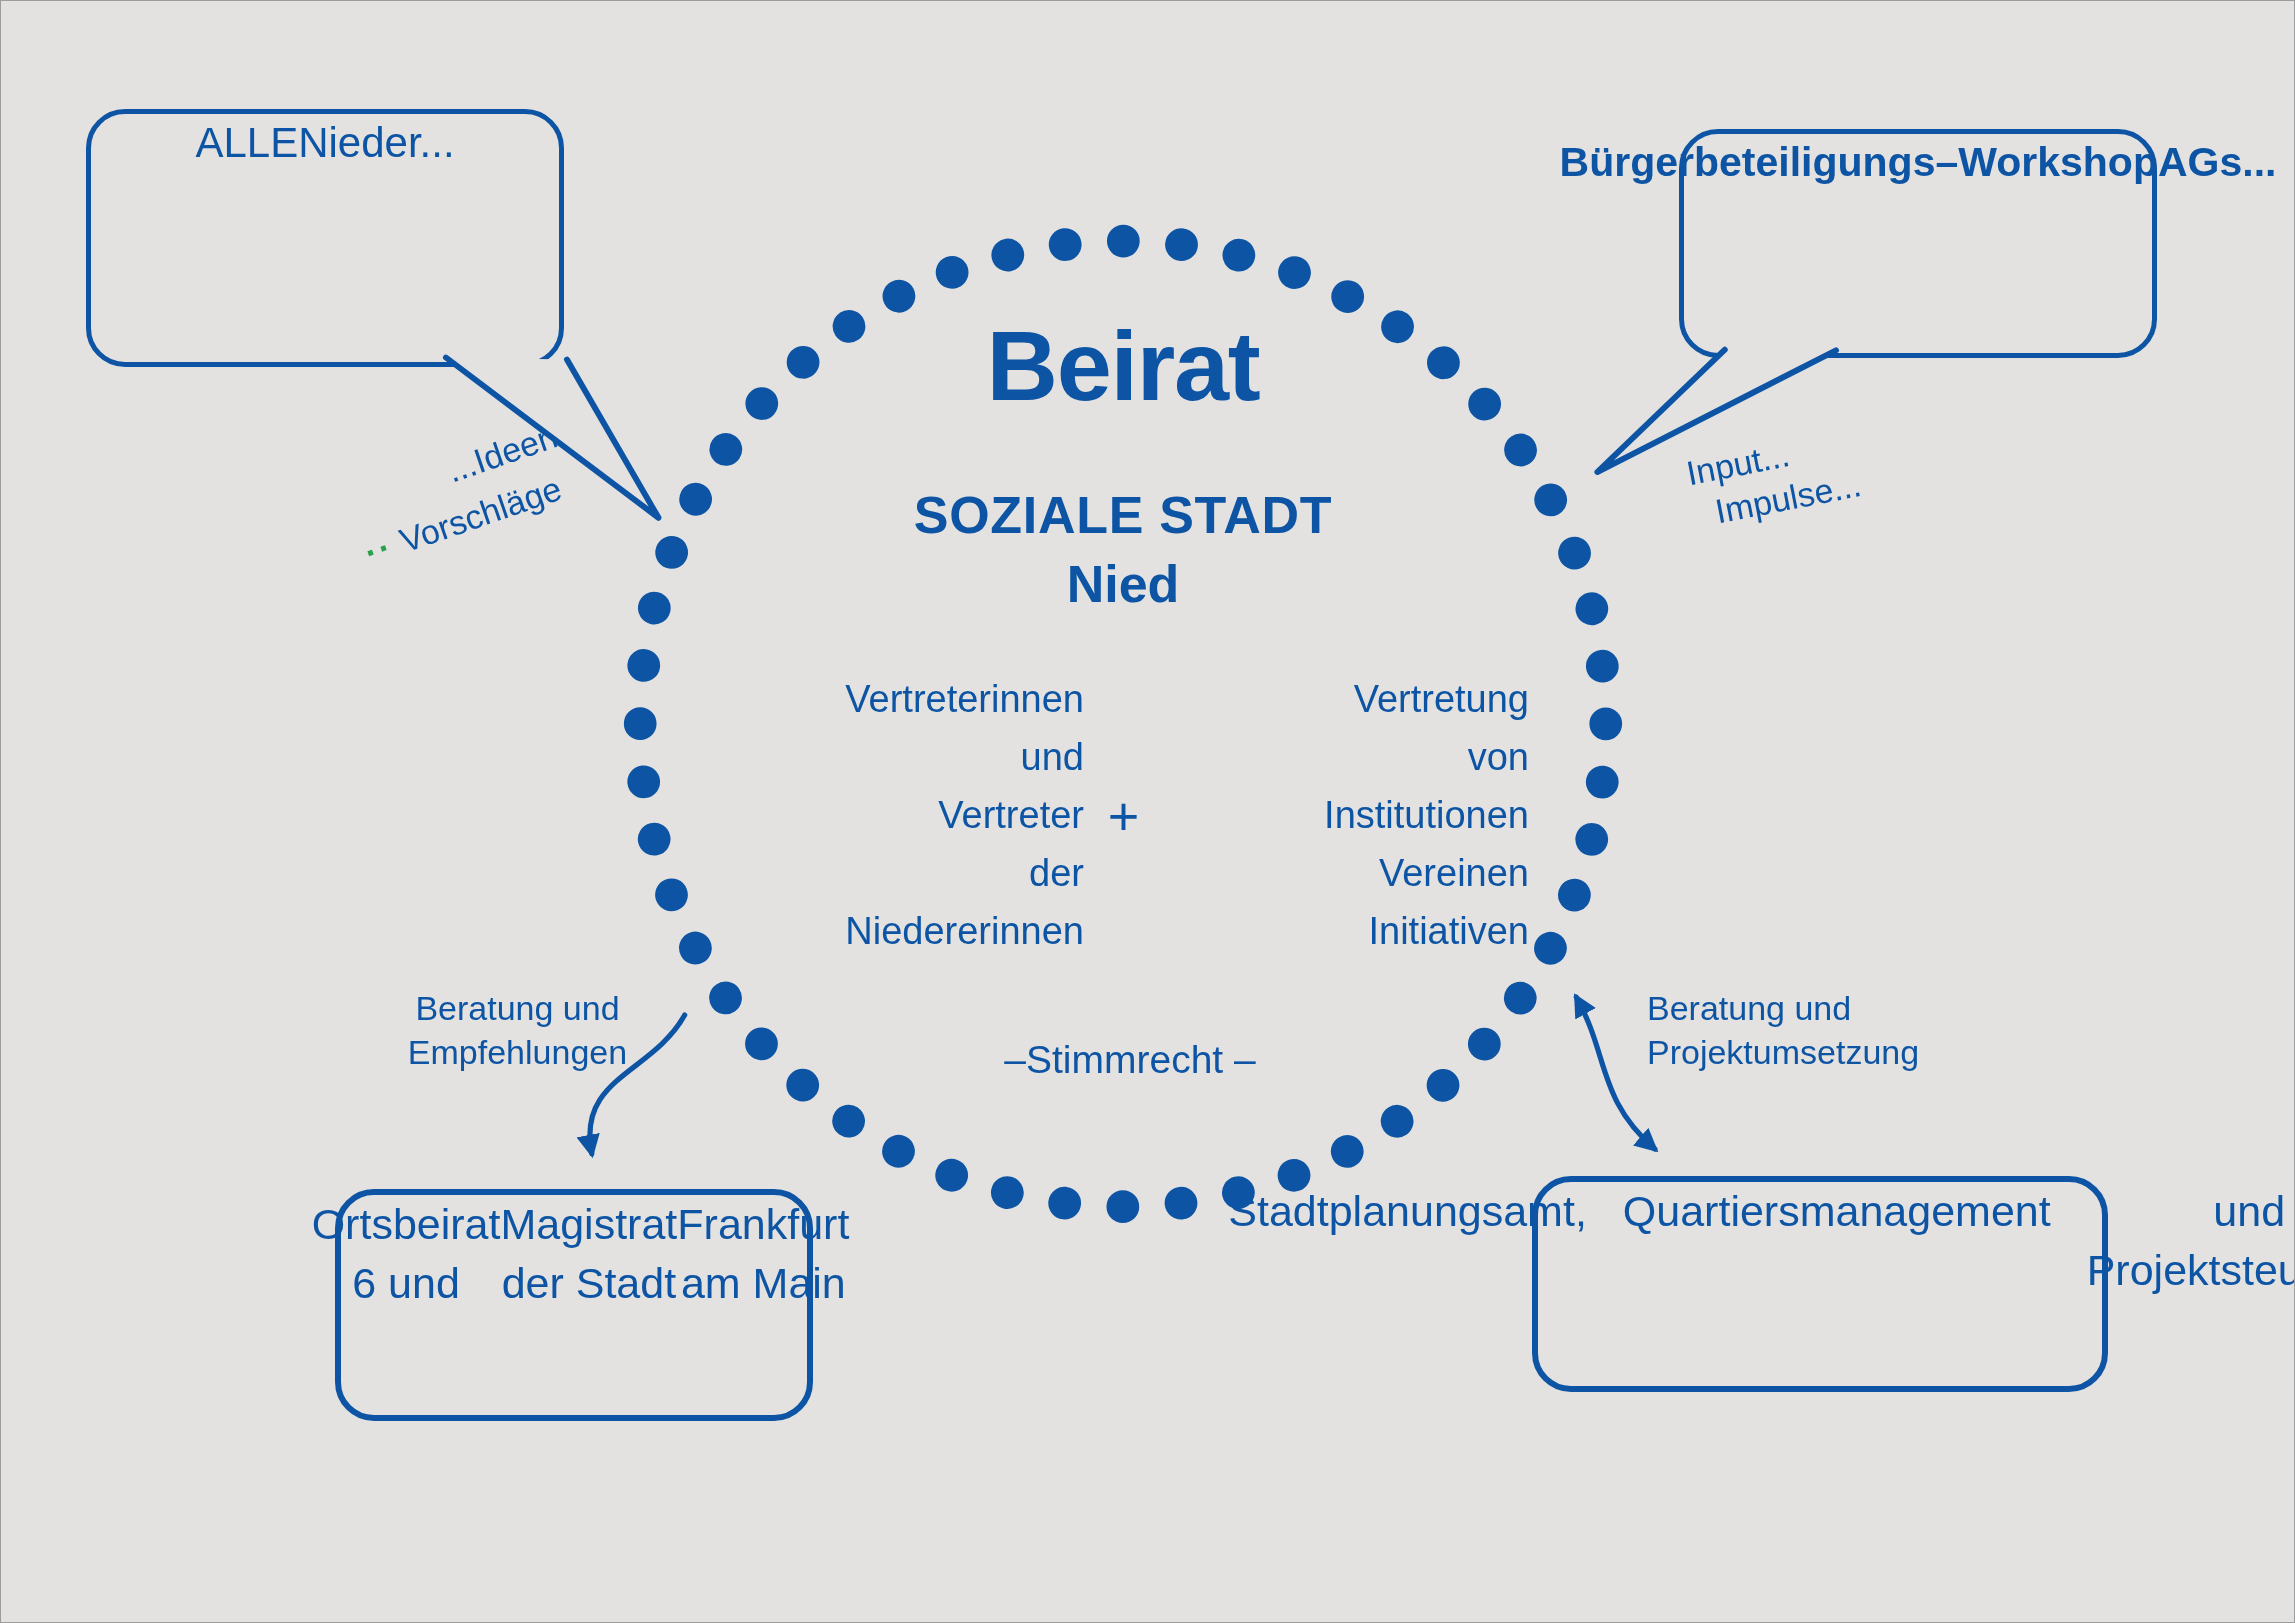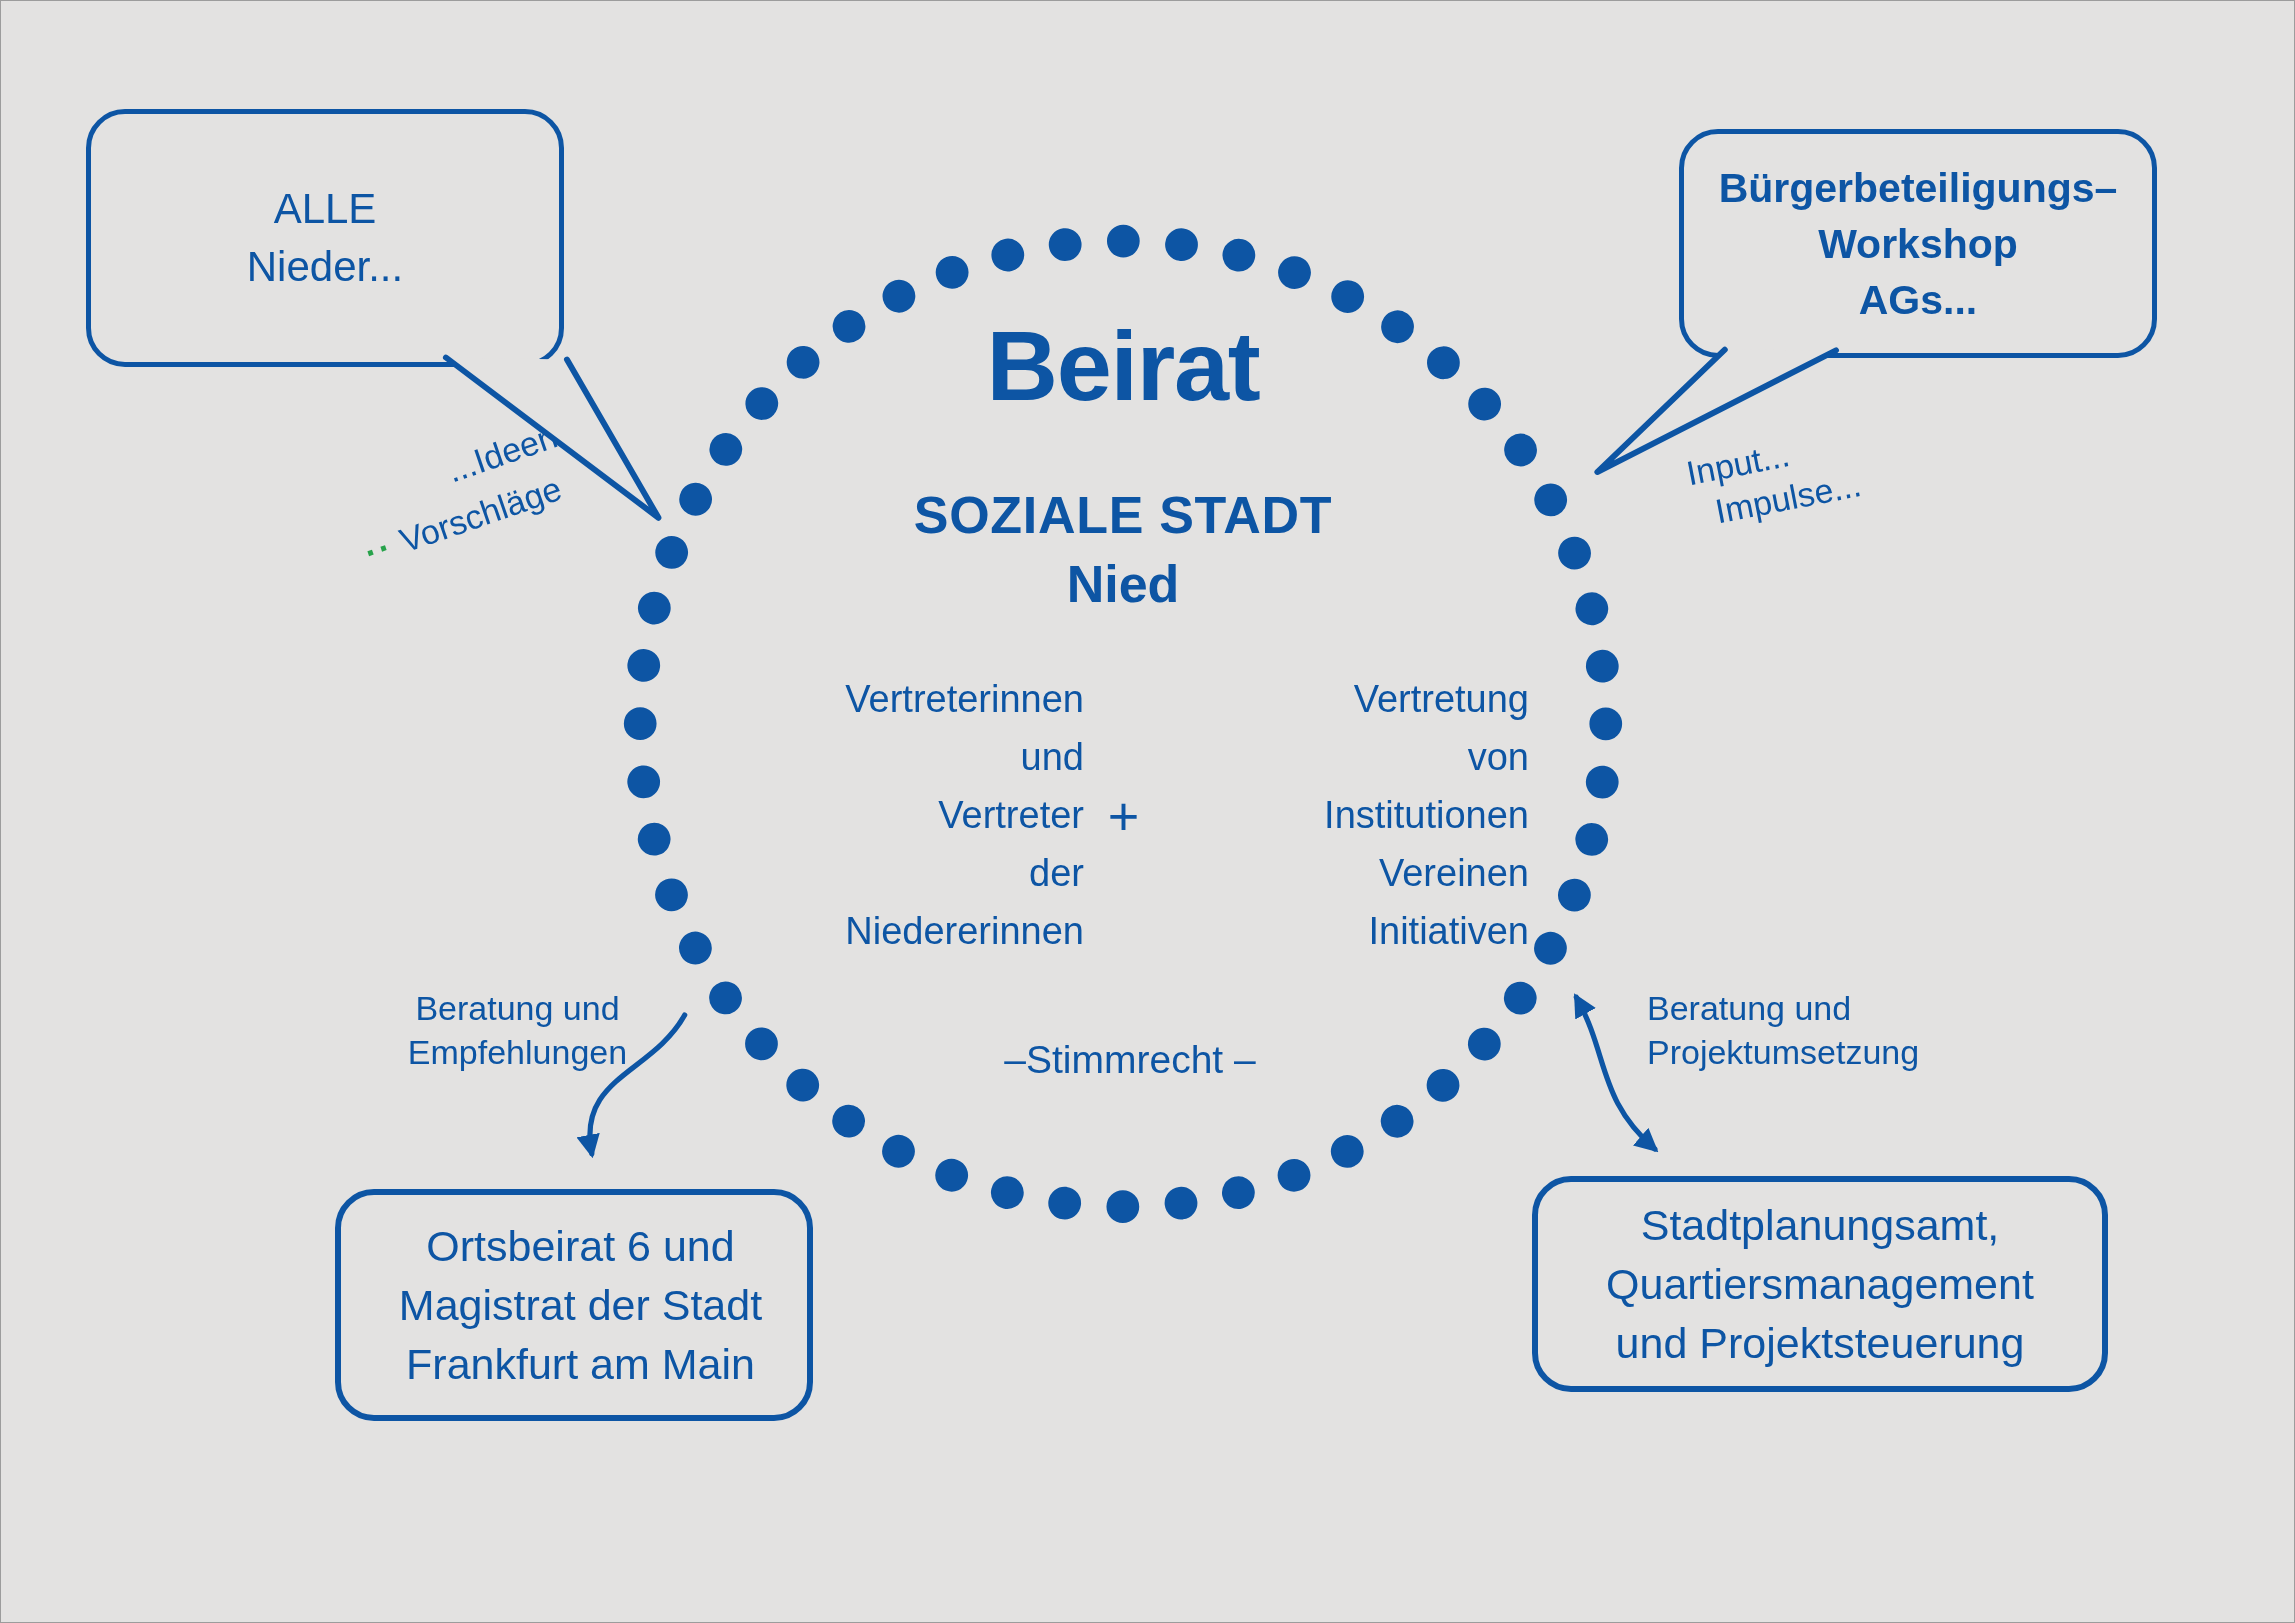--- a/index.html
+++ b/index.html
@@ -26,27 +26,27 @@
   .subtitle2{left:795px;top:553px;width:654px;text-align:center;font-size:52px;font-weight:bold;z-index:2;}
   .col{top:669px;width:393px;text-align:right;font-size:38px;line-height:58px;z-index:2;}
   .col-left{left:690px;}
   .col-right{left:1135px;}
   .plus{left:1090px;top:784px;width:65px;text-align:center;font-size:54px;z-index:2;}
   .stimmrecht{left:926px;top:1037px;width:406px;text-align:center;font-size:39px;z-index:2;}
   
   .bubble{
     border:5.9px solid var(--blue,#0d55a4);
     border-radius:39px;
-    display:flex;flex-direction:column;justify-content:center;
+    display:flex;flex-direction:row;justify-content:center;
     text-align:center;z-index:1;box-sizing:border-box;
   }
   .b-tl{left:85px;top:108px;width:478px;height:258px;font-size:42px;line-height:58px;}
   .b-tr{left:1678px;top:128px;width:478px;height:229px;font-size:41px;line-height:56px;font-weight:bold;}
   .b-bl{left:334px;top:1188px;width:478px;height:232px;font-size:43px;line-height:59px;border-width:6.5px;padding-left:13px;}
-  .b-br{left:1531px;top:1175px;width:576px;height:216px;font-size:43px;line-height:59px;border-width:6.5px;}
+  .b-br{left:1531px;top:1175px;width:576px;height:216px;font-size:43px;line-height:59px;border-width:6.5px;gap:36px;}
   
   .note{font-size:34px;line-height:44px;z-index:2;}
   .ideen{left:340px;top:481px;width:308px;transform:rotate(-19deg);transform-origin:left top;line-height:51px;}
   .ideen .l1{padding-left:105px;}
   .green{color:var(--green,#27a24a);font-weight:bold;letter-spacing:2.6px;}
   .input-note{left:1682px;top:452px;width:281px;transform:rotate(-11deg);transform-origin:left top;line-height:43px;}
   .input-note .l2{padding-left:21px;}
   .beratung-left{left:376px;top:985px;width:281px;text-align:center;}
   .beratung-right{left:1646px;top:985px;width:380px;text-align:left;}
 </style>

